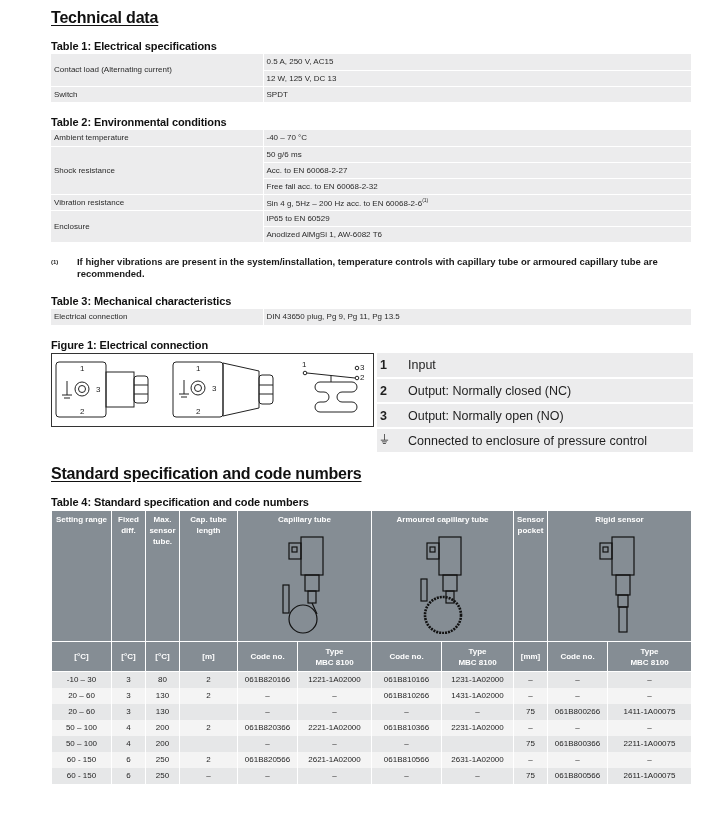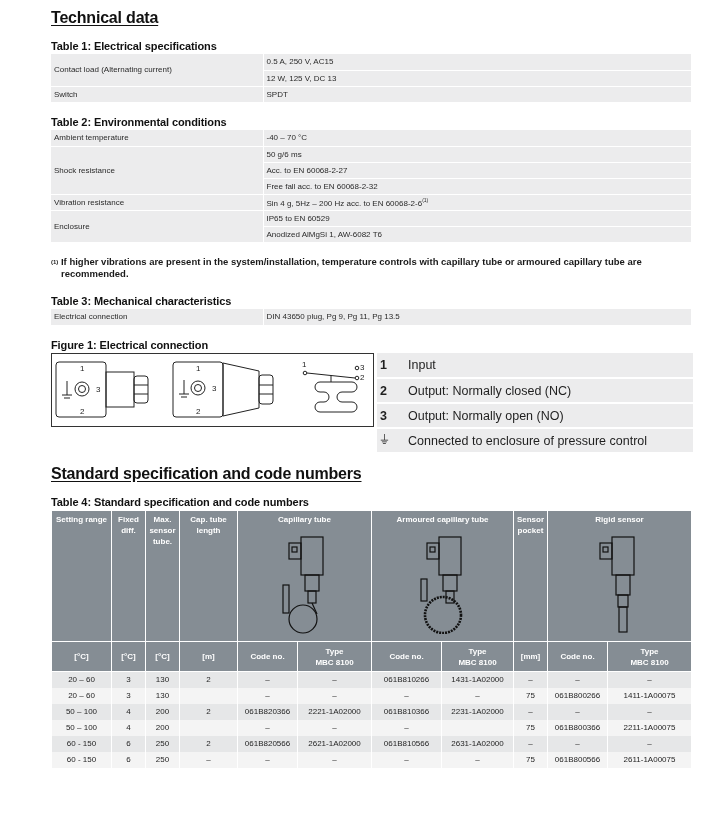--- a/index.html
+++ b/index.html
@@ -9,21 +9,21 @@
   .h1 { position: absolute; left: 51px; font-size: 16px; font-weight: bold; text-decoration: underline; text-underline-offset: 2px; letter-spacing: -0.2px; color: #111; }
   .h2 { position: absolute; left: 51px; font-size: 11px; font-weight: bold; color: #111; letter-spacing: -0.1px; text-align: center; }
 
   table.spec { position: absolute; left: 51px; width: 640px; border-collapse: collapse; font-size: 8px; color: #2a2a2a; }
   table.spec td { background: #ececed; border-bottom: 1px solid #ffffff; padding: 0 3px; height: 16px; vertical-align: middle; }
   table.spec td.lbl { width: 212px; border-right: 1px solid #ffffff; }
   table.spec sup { font-size: 5px; }
 
   .footnote { position: absolute; left: 51px; top: 256px; width: 630px; font-size: 9.5px; font-weight: bold; color: #1a1a1a; line-height: 12px; }
   .footnote sup { font-size: 6px; }
-  .footnote .fn-body { display: inline-block; vertical-align: top; width: 590px; }
+  .footnote .fn-body { display: inline-block; vertical-align: top; width: 590px; margin-left: 16px; }
 
   .fig-box { position: absolute; left: 51px; top: 353px; width: 323px; height: 74px; border: 1.5px solid #333; background: #fff; }
 
   table.legend { position: absolute; left: 377px; top: 353px; width: 316px; border-collapse: collapse; font-size: 12.5px; color: #1f1f1f; }
   table.legend td { background: #ececed; border-bottom: 2px solid #ffffff; height: 25px; vertical-align: middle; }
   table.legend td.num { width: 31px; padding-left: 3px; font-weight: bold; }
 
   table.codes { position: absolute; left: 51px; top: 510px; width: 640px; border-collapse: collapse; font-size: 8px; color: #1f1f1f; table-layout: fixed; }
   table.codes th { background: #858d94; color: #ffffff; font-weight: bold; font-size: 8px; border: 1.5px solid #ffffff; vertical-align: top; padding-top: 3px; line-height: 11px; text-align: center; }
   table.codes tr.units th { vertical-align: middle; padding-top: 0; height: 30px; }
@@ -246,20 +246,33 @@
       <th>Type<br>MBC 8100</th>
       <th>Code no.</th>
       <th>Type<br>MBC 8100</th>
       <th>[mm]</th>
       <th>Code no.</th>
       <th>Type<br>MBC 8100</th>
     </tr>
   </thead>
   <tbody id="codes-body">
       <tr>
+        <td>-10 – 30</td>
+        <td>3</td>
+        <td>80</td>
+        <td>2</td>
+        <td>061B820166</td>
+        <td>1221-1A02000</td>
+        <td>061B810166</td>
+        <td>1231-1A02000</td>
+        <td>–</td>
+        <td>–</td>
+        <td>–</td>
+      </tr>
+      <tr>
         <td>20 – 60</td>
         <td>3</td>
         <td>130</td>
         <td>2</td>
         <td>–</td>
         <td>–</td>
         <td>061B810266</td>
         <td>1431-1A02000</td>
         <td>–</td>
         <td>–</td>

